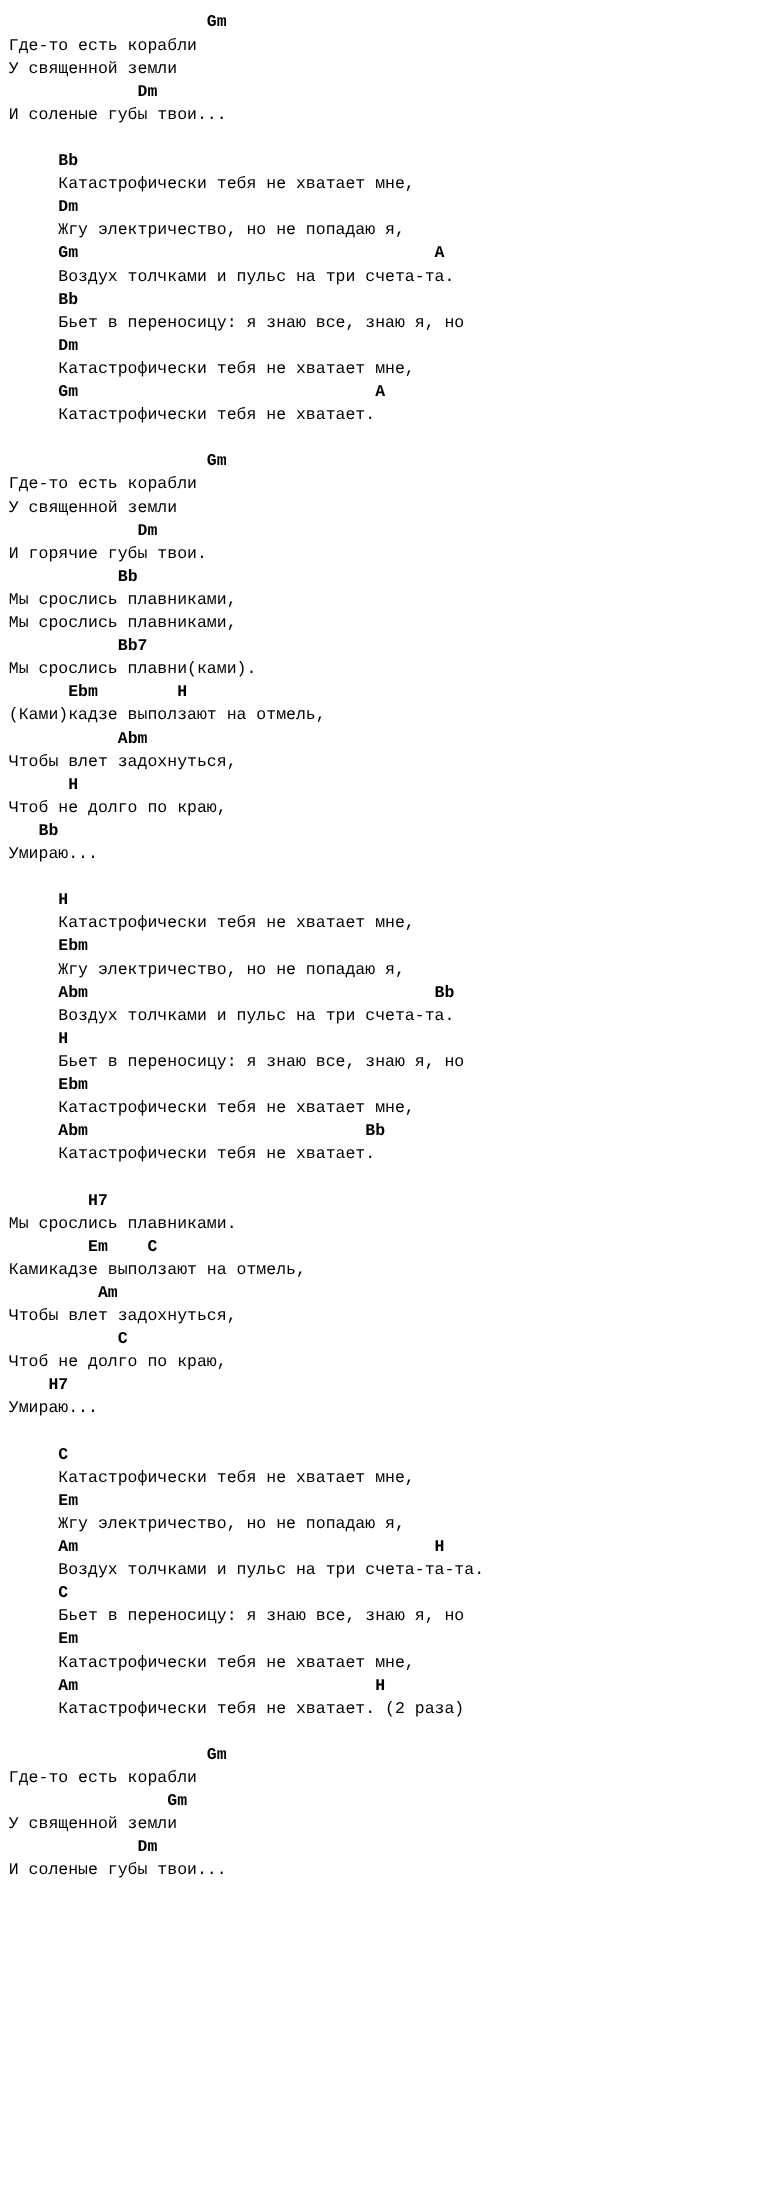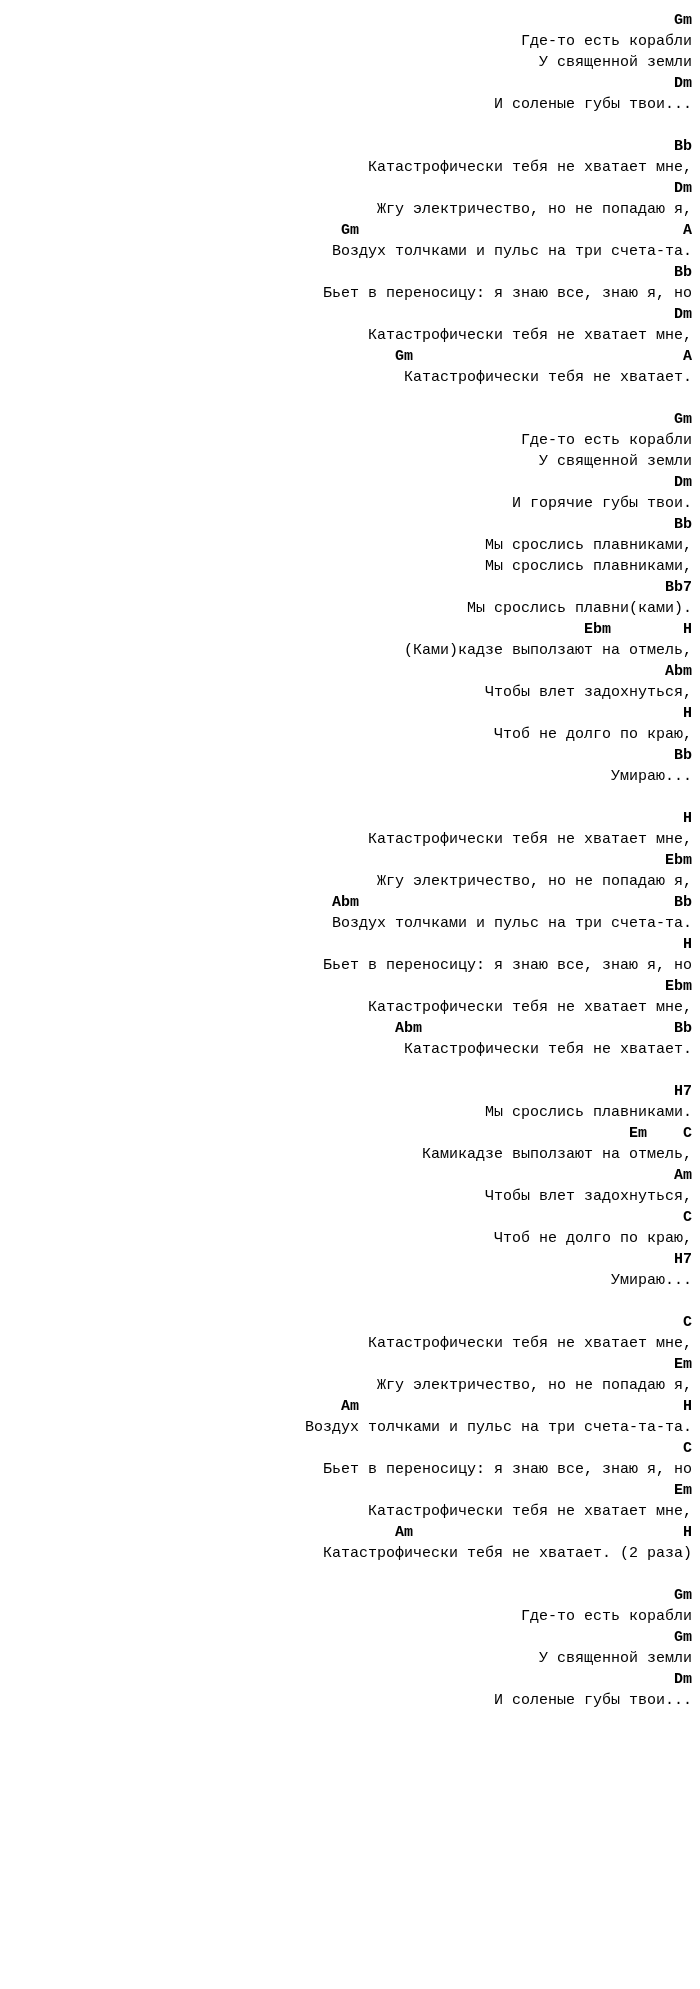--- a/index.html
+++ b/index.html
@@ -11,21 +11,20 @@
       margin: 0;
       color: #000;
       width: 700px;
       box-sizing: border-box;
     }
     pre {
       font-family: inherit;
       font-size: inherit;
       margin: 0;
       white-space: pre;
-      text-align: right;
     }
     b {
       font-weight: bold;
     }
   </style>
 </head>
 <body>
 
 <pre id="content">                    <b>Gm</b>
 Где-то есть корабли

